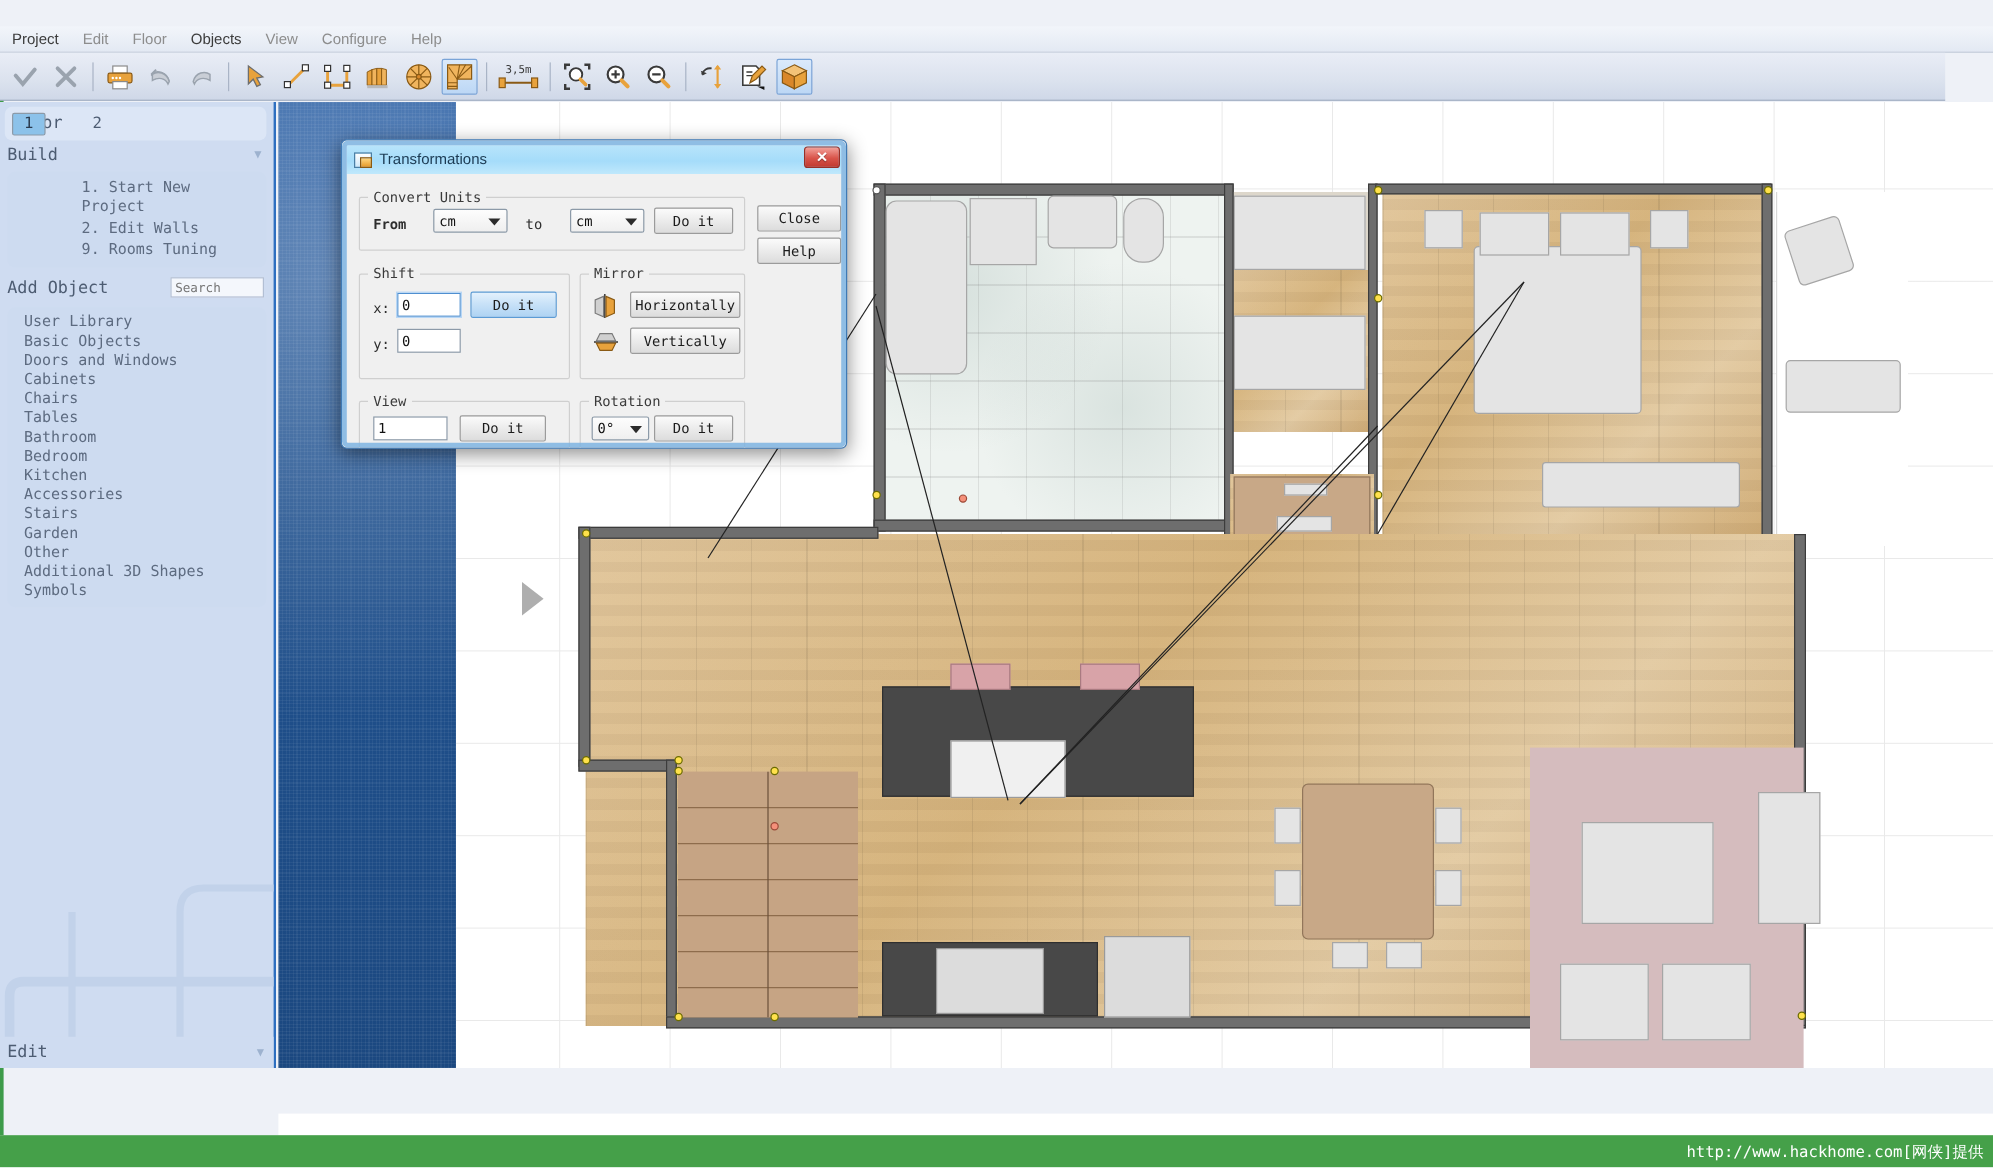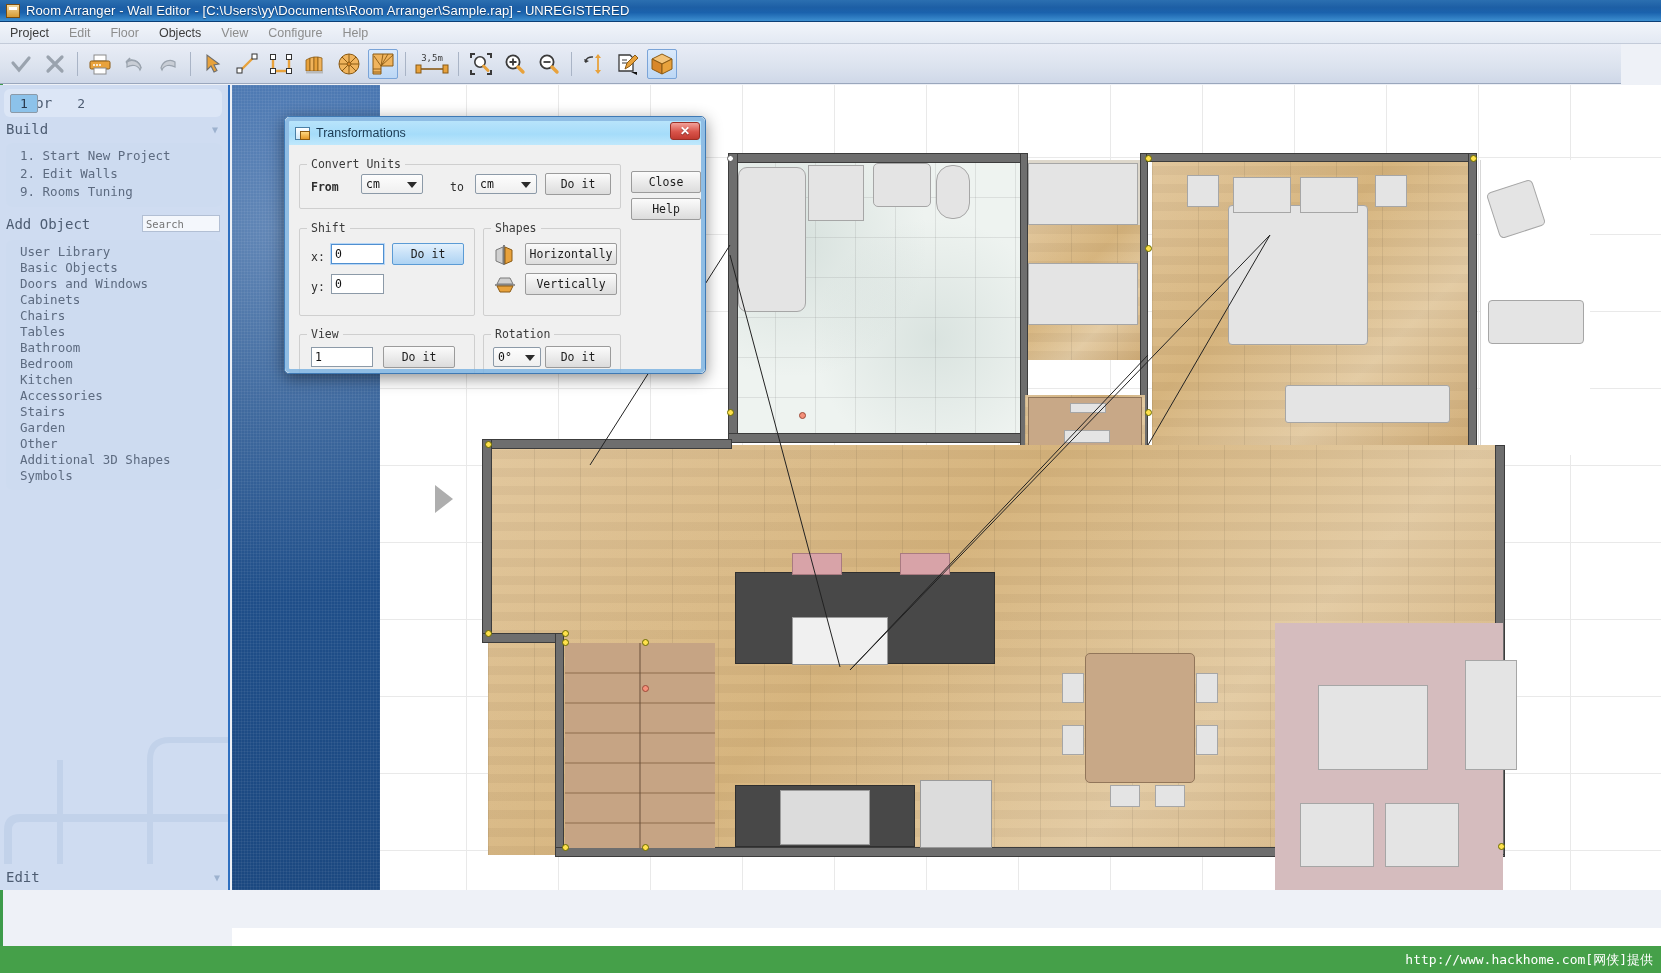--- a/index.html
+++ b/index.html
@@ -100,21 +100,21 @@
   }
   #floorRow .flabel { font-size: 14px; color: #4d5c72; margin-right: 8px;}
   #floorRow .ftab {
     padding: 1px 9px; border-radius: 2px; color: #4d5c72; font-size: 13px;
   }
   #floorRow .ftab.sel { background: #8cc2ea; color: #2a3a4e; }
   #buildHead { display: flex; align-items: center; justify-content: space-between;
                padding: 2px 10px 2px 6px; font-size: 14px; color:#4d5c72; }
   .caret { color: #9db2cf; font-size: 10px; }
   #buildList { padding: 4px 6px 6px 14px; line-height: 16px; }
-  #buildList div { padding: 1px 0; }
+  #buildList div { padding: 1px 0; margin-left: 48px; }
   #addObjHead {
     display:flex; align-items:center; justify-content: space-between;
     padding: 4px 8px 4px 6px; font-size: 14px; color:#4d5c72;
   }
   #searchBox {
     width: 78px; height: 17px;
     background: #f4f7fc; border: 1px solid #b2bfd4;
     font-family: "DejaVu Sans Mono","Liberation Mono", monospace;
     font-size: 10.5px; color: #a8b2c2;
     padding: 0 3px;
@@ -323,24 +323,20 @@
   #leftGreen {
     position: absolute; left: 0; top: 84px; width: 3px; height: 862px;
     background: #3d9b4a;
   }
 </style>
 </head>
 <body>
 
 <div id="app">
 
-  <div id="titlebar">
-    <div class="winicon"></div>
-    <div class="title-text">Room Arranger - Wall Editor - [C:\Users\yy\Documents\Room Arranger\Sample.rap] - UNREGISTERED</div>
-  </div>
 
   <div id="menubar">
     <div class="menu-item">Project</div>
     <div class="menu-item dim">Edit</div>
     <div class="menu-item dim">Floor</div>
     <div class="menu-item">Objects</div>
     <div class="menu-item dim">View</div>
     <div class="menu-item dim">Configure</div>
     <div class="menu-item dim">Help</div>
   </div>
@@ -698,38 +694,38 @@
     <div id="dlgBody">
 
       <fieldset class="grp" style="left:10px; top:12px; width:322px; height:52px;">
         <legend>Convert Units</legend>
       </fieldset>
       <div class="dlg-lbl" style="left:22px; top:35px;font-weight:bold;">From</div>
       <div class="sel" style="left:72px; top:29px; width:62px; height:20px;">
         <span>cm</span>
         <span class="arrow"></span>
       </div>
-      <div class="dlg-lbl" style="left:161px; top:35px;">to</div>
+      <div class="dlg-lbl" style="left:149px; top:35px;">to</div>
       <div class="sel" style="left:186px; top:29px; width:62px; height:20px;">
         <span>cm</span>
         <span class="arrow"></span>
       </div>
       <div class="btn" style="left:256px; top:28px; width:66px; height:22px;">Do it</div>
 
       <fieldset class="grp" style="left:10px; top:76px; width:176px; height:95px;">
         <legend>Shift</legend>
       </fieldset>
       <div class="dlg-lbl" style="left:22px; top:105px;">x:</div>
       <input class="txtin focus" type="text" style="left: 42px; top: 99px; width: 53px; height: 20px;" value="0">
       <div class="dlg-lbl" style="left:22px; top:135px;">y:</div>
       <input class="txtin" type="text" style="left: 42px; top: 129px; width: 53px; height: 20px;" value="0">
       <div class="btn hl" style="left:103px; top:98px; width:72px; height:22px;">Do it</div>
 
       <fieldset class="grp" style="left:194px; top:76px; width:138px; height:95px;">
-        <legend>Shapes</legend>
+        <legend>Mirror</legend>
       </fieldset>
       <svg style="position:absolute; left:204px; top:98px;" width="24" height="24">
         <path d="M11 2 L11 22" stroke="#333" stroke-width="1.2"></path>
         <path d="M10 4 L3 7 L3 18 L10 21 Z" fill="#d0d0d0" stroke="#7a7a7a"></path>
         <path d="M12 4 L19 7 L19 18 L12 21 Z" fill="#e8a23c" stroke="#8a5a14"></path>
       </svg>
       <div class="btn" style="left:236px; top:98px; width:92px; height:22px;">Horizontally</div>
       <svg style="position:absolute; left:204px; top:128px;" width="24" height="24">
         <path d="M2 12 L22 12" stroke="#333" stroke-width="1.2"></path>
         <path d="M4 11 L7 5 L17 5 L20 11 Z" fill="#d0d0d0" stroke="#7a7a7a"></path>

